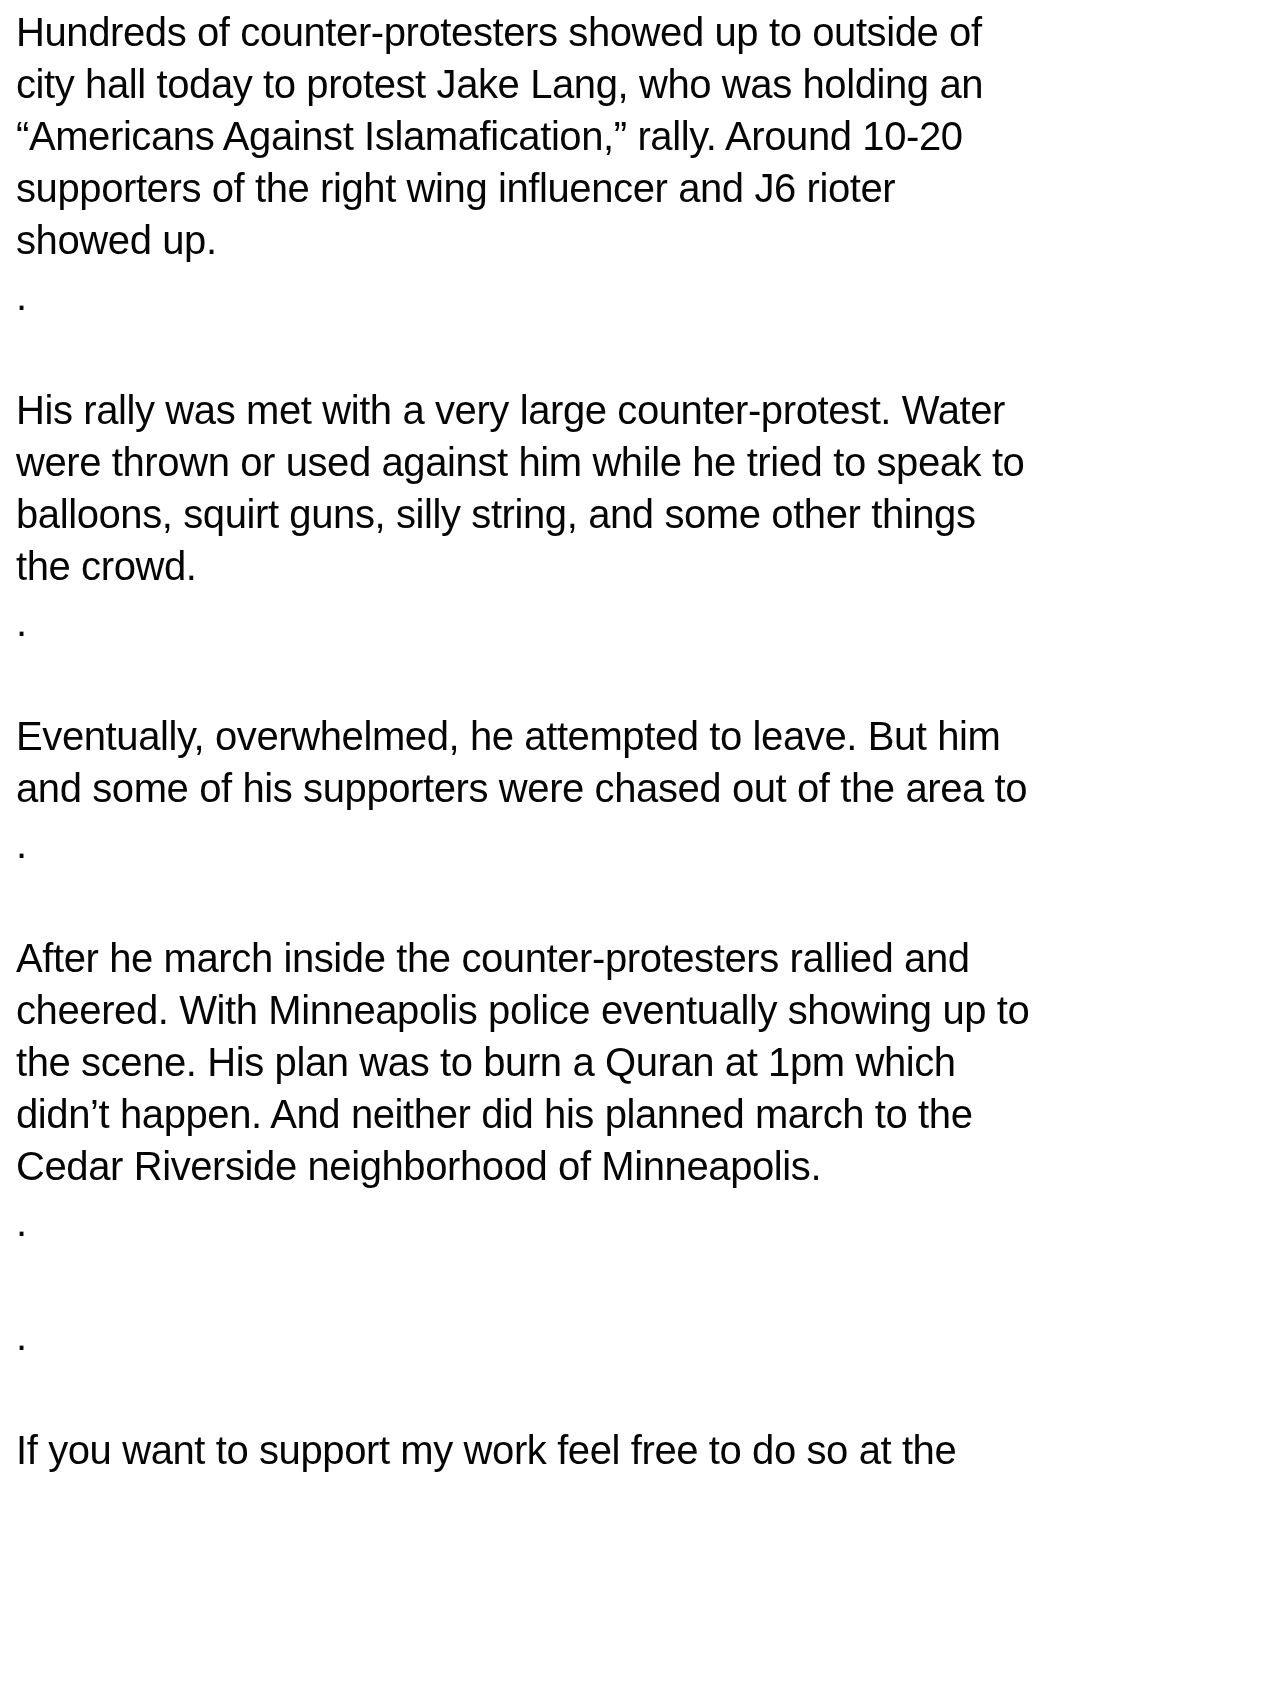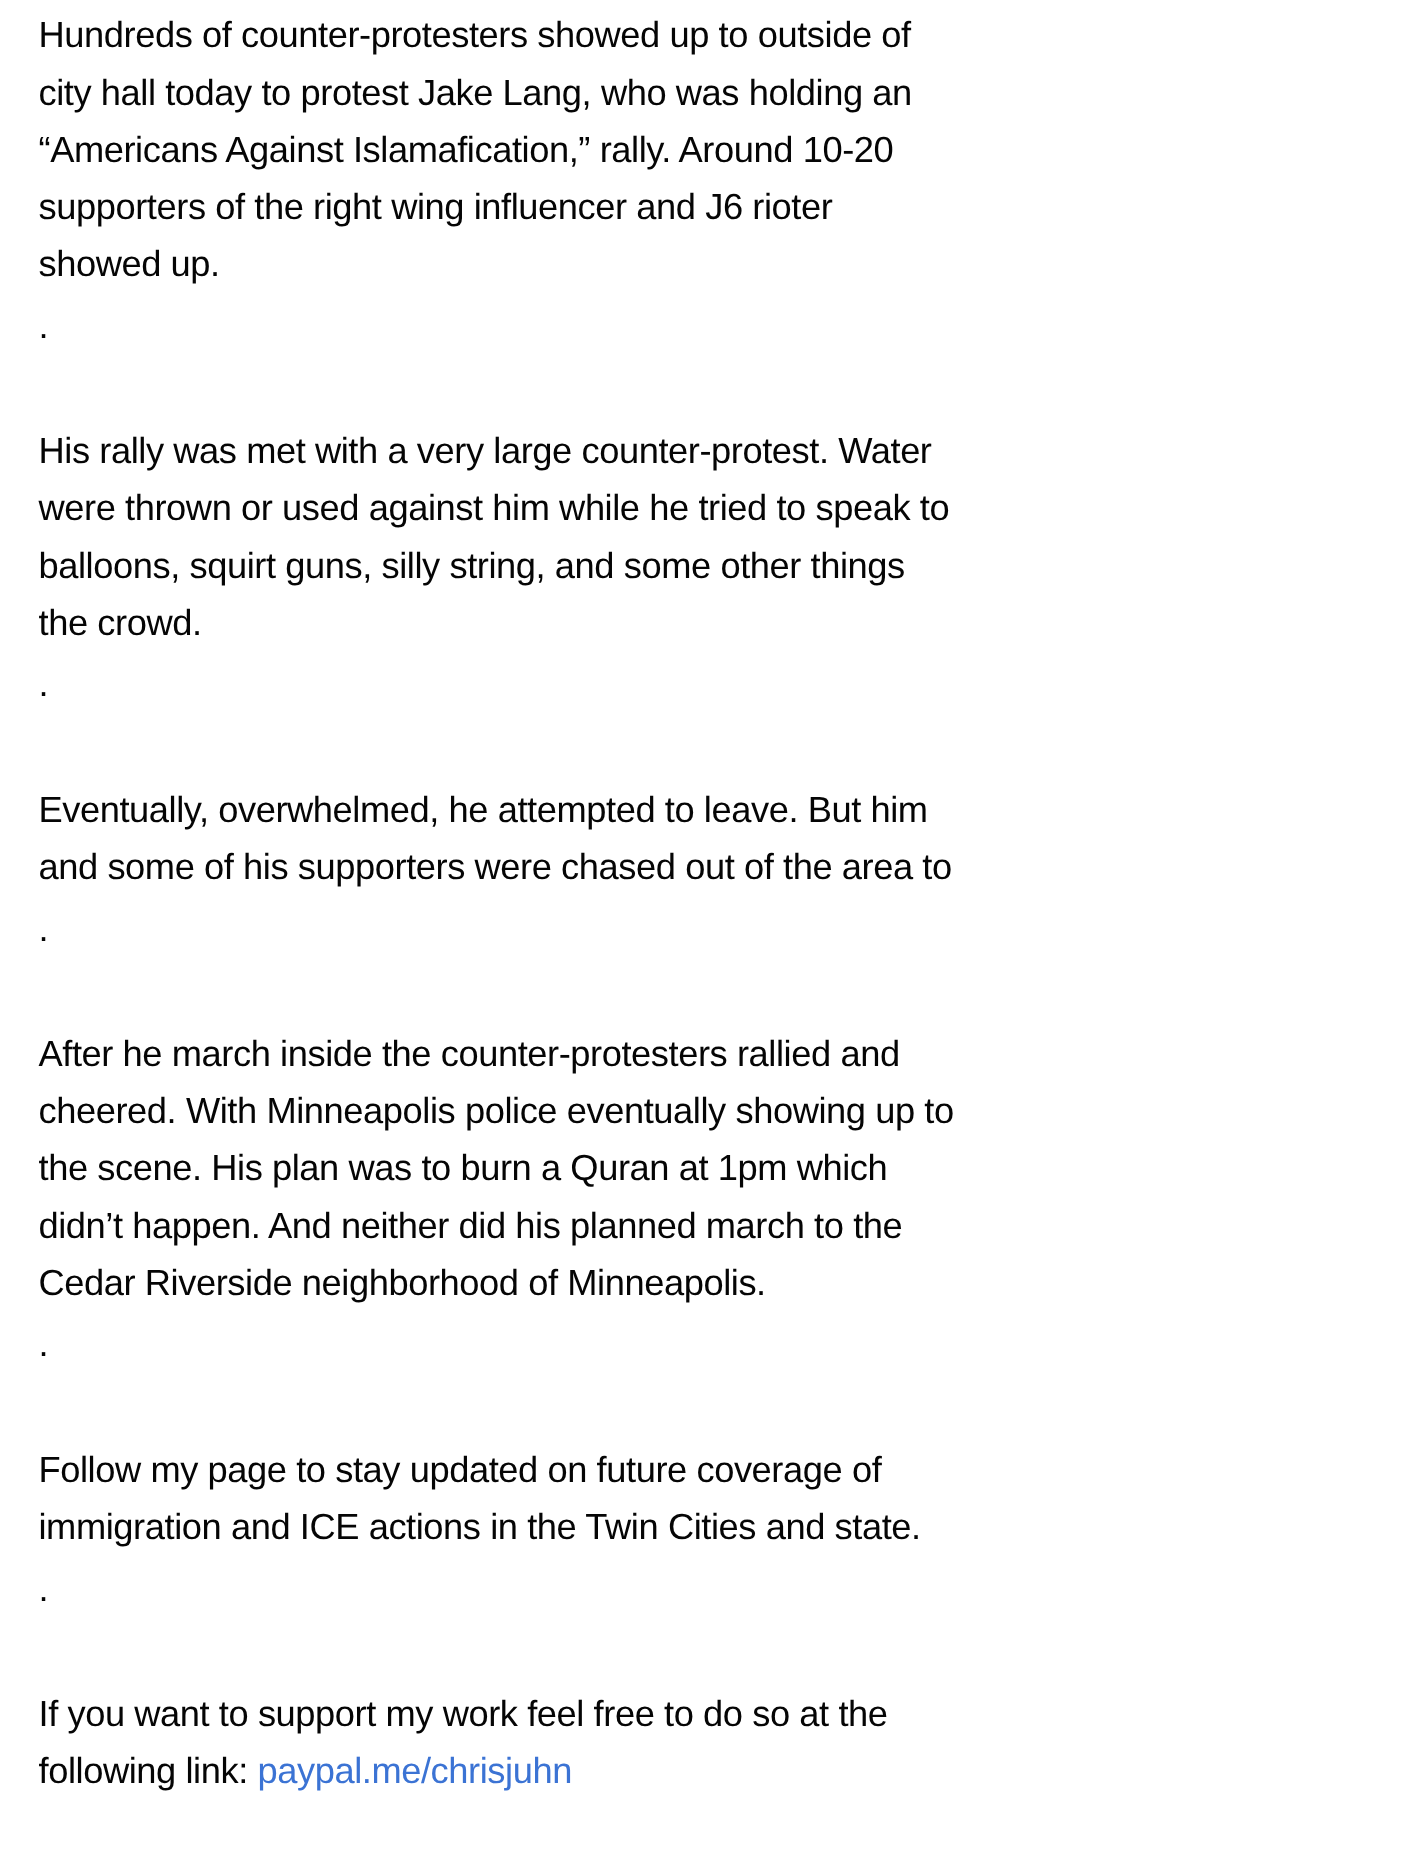--- a/index.html
+++ b/index.html
@@ -9,22 +9,22 @@
   }
   body {
     width: 1284px;
     height: 1691px;
     font-family: "Liberation Sans", "DejaVu Sans", sans-serif;
     overflow: hidden;
   }
   .post {
     box-sizing: border-box;
     width: 1284px;
-    padding: 6px 90px 0 35px;
-    font-size: 33px;
+    padding: 6px 90px 0 16px;
+    font-size: 40px;
     line-height: 52px;
     letter-spacing: -0.4px;
     color: #050505;
   }
   .para {
     margin: 0;
   }
   .line {
     white-space: nowrap;
   }
@@ -71,25 +71,20 @@
   <div class="para">
     <div class="line">After he march inside the counter-protesters rallied and</div>
     <div class="line">cheered. With Minneapolis police eventually showing up to</div>
     <div class="line">the scene. His plan was to burn a Quran at 1pm which</div>
     <div class="line">didn’t happen. And neither did his planned march to the</div>
     <div class="line">Cedar Riverside neighborhood of Minneapolis.</div>
   </div>
 
   <div class="dot-line">.</div>
 
-  <div class="para">
-    <div class="line">Follow my page to stay updated on future coverage of</div>
-    <div class="line">immigration and ICE actions in the Twin Cities and state.</div>
-  </div>
 
   <div class="dot-line">.</div>
 
   <div class="para">
     <div class="line">If you want to support my work feel free to do so at the</div>
-    <div class="line"><span>following link: </span><a class="link">paypal.me/chrisjuhn</a></div>
   </div>
 
 </div>
 
 </body></html>

